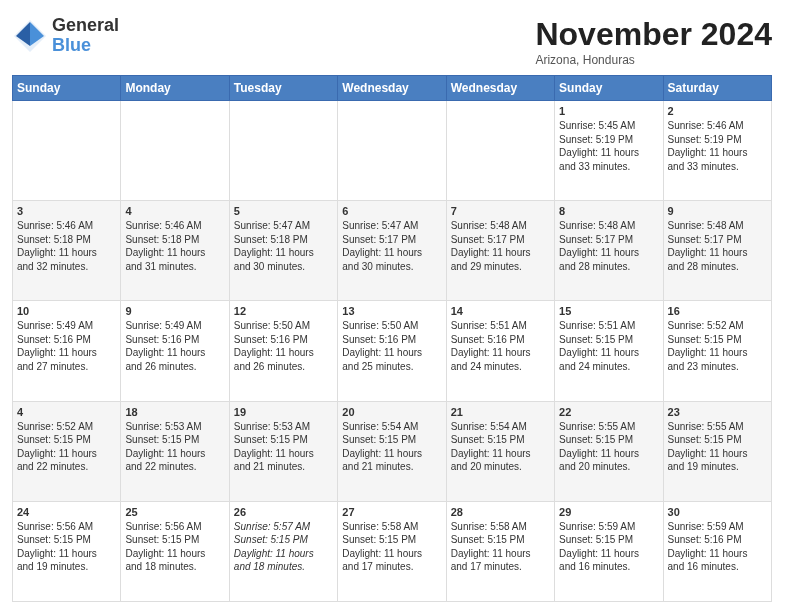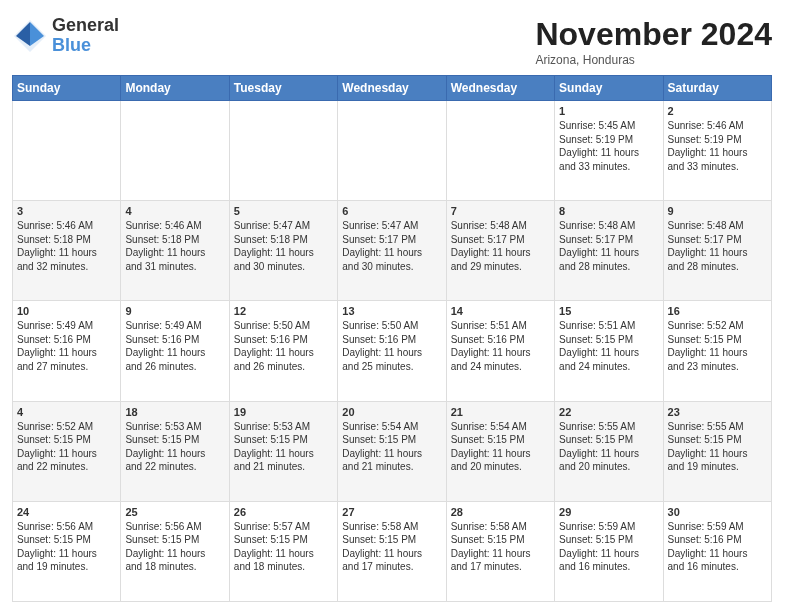--- a/index.html
+++ b/index.html
@@ -327,21 +327,21 @@
           </td>
           <td>
             <span class="day-num">25</span>
             <div class="day-info" style="white-space: pre-line;">Sunrise: 5:56 AM
 Sunset: 5:15 PM
 Daylight: 11 hours
 and 18 minutes.</div>
           </td>
           <td>
             <span class="day-num">26</span>
-            <div class="day-info" style="white-space: pre-line;">Sunrise: 5:57 AM
+            <div class="day-info" style="white-space: pre-line; font-style: italic;">Sunrise: 5:57 AM
 Sunset: 5:15 PM
 Daylight: 11 hours
 and 18 minutes.</div>
           </td>
           <td>
             <span class="day-num">27</span>
             <div class="day-info" style="white-space: pre-line;">Sunrise: 5:58 AM
 Sunset: 5:15 PM
 Daylight: 11 hours
 and 17 minutes.</div>

